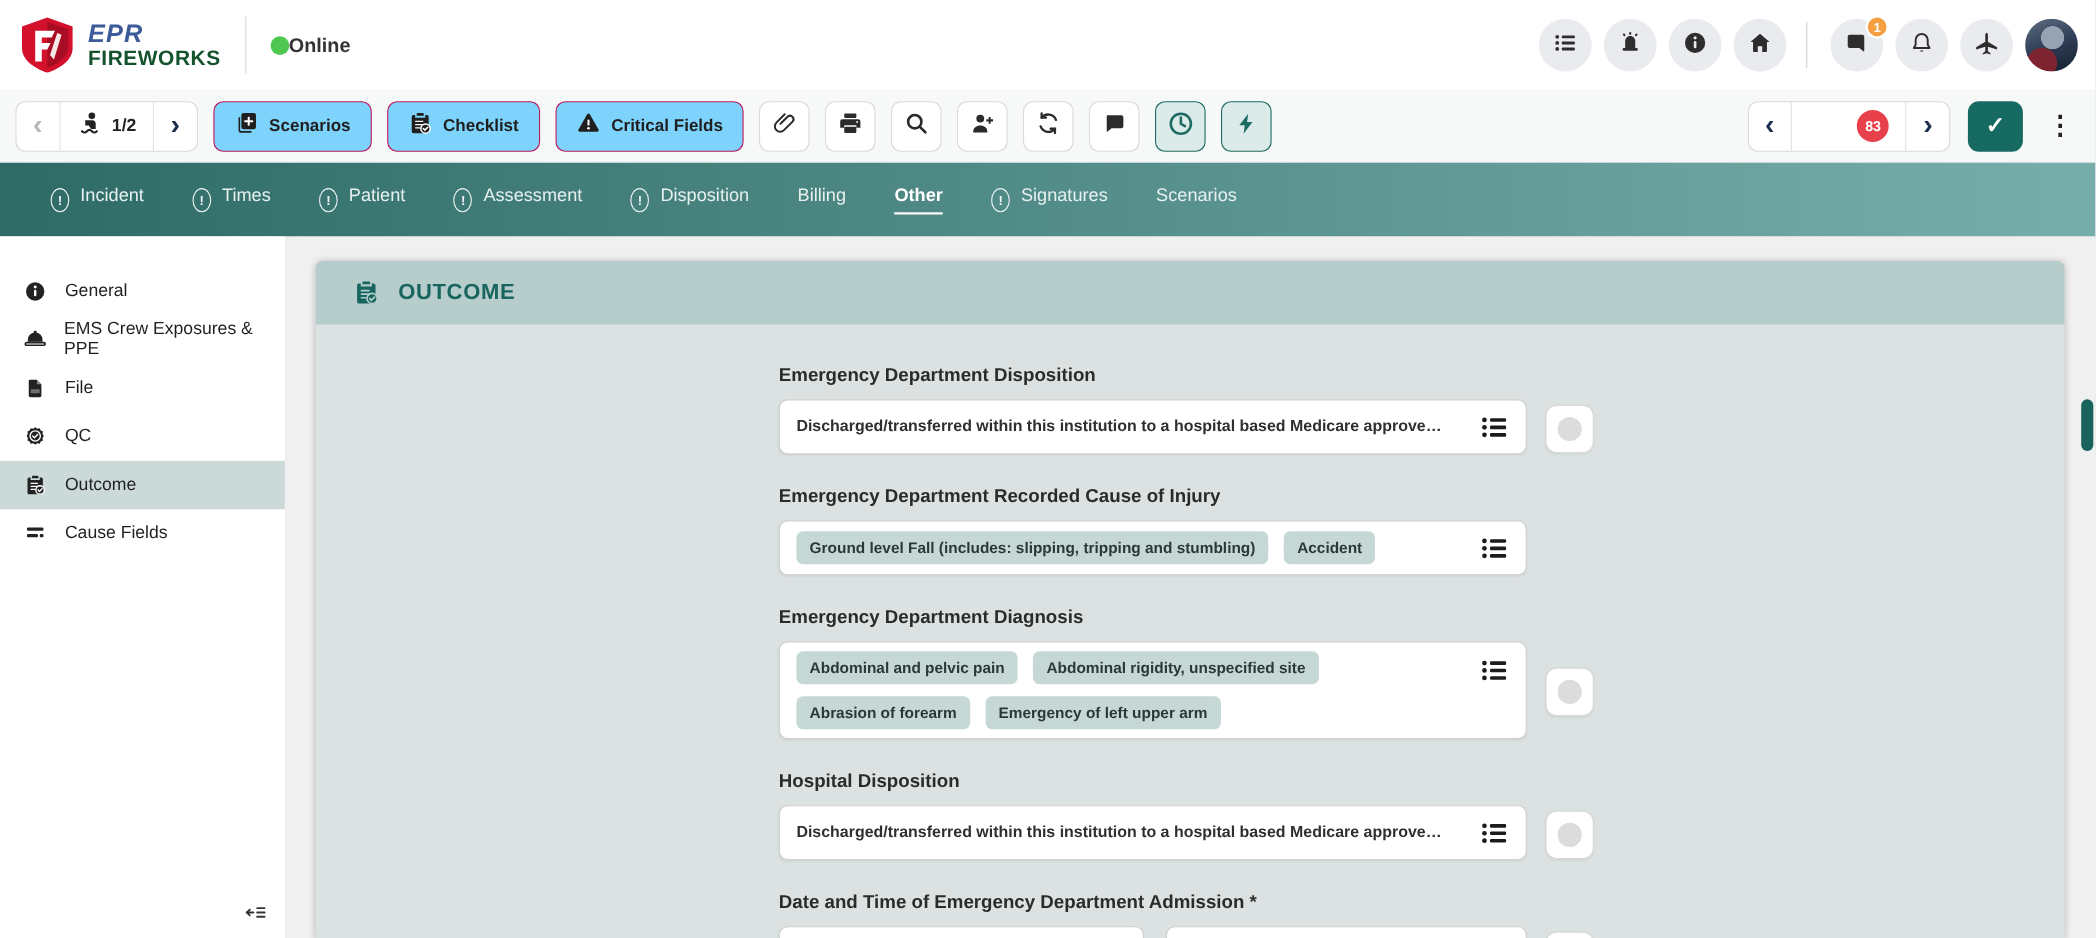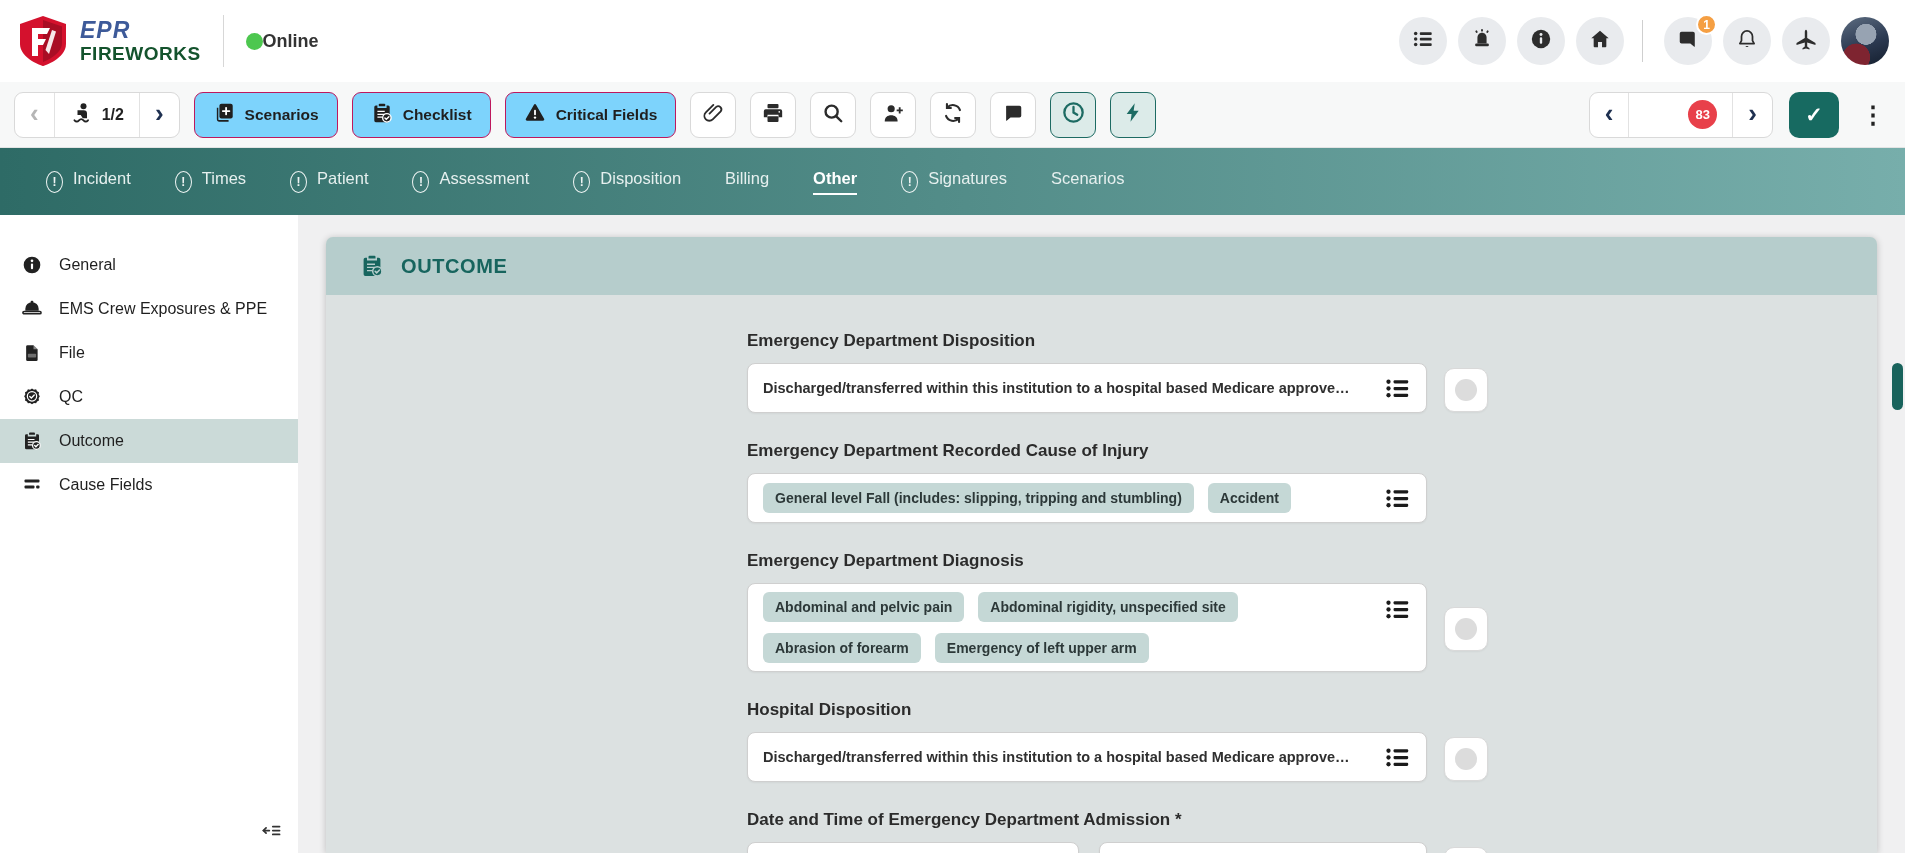--- a/index.html
+++ b/index.html
@@ -57,21 +57,21 @@
     background:linear-gradient(90deg,#2e6b66 0%, #77aeab 100%); }
   .tab { display:flex; align-items:center; gap:10px; color:#e6f0ef; font-size:16.5px; cursor:pointer; }
   .tab .tab-label { padding-bottom:5px; border-bottom:2px solid transparent; }
   .tab.active { color:#fff; font-weight:700; }
   .tab.active .tab-label { border-bottom-color:#fff; }
   .warn-oval { width:17px; height:22px; border:1.6px solid #eef4f3; border-radius:50%;
     display:flex; align-items:center; justify-content:center; font-size:12px; font-weight:700; color:#eef4f3; }
 
   
   .content { flex:1; display:flex; min-height:0; background:#f0f0f1; }
-  .sidebar { width:298px; background:#fff; padding-top:28px; position:relative; flex-shrink:0; }
+  .sidebar { width:259px; background:#fff; padding-top:28px; position:relative; flex-shrink:0; }
   .side-item { height:44px; display:flex; align-items:center; gap:16px; padding-left:21px;
     font-size:16px; color:#1f1f1f; cursor:pointer; }
   .side-item.active { background:#cbdad8; }
   .side-icon { width:22px; display:flex; justify-content:center; color:#222; }
   .collapse-btn { position:absolute; bottom:8px; right:16px; color:#333; cursor:pointer; }
   .gutter { width:28px; flex-shrink:0; }
 
   .main-wrap { flex:1; display:flex; min-width:0; }
   .main { flex:1; margin-top:22px; background:#dce1e1; border-radius:7px 7px 0 0;
     box-shadow:0 1px 7px rgba(0,0,0,.22); overflow:hidden; min-width:0; }
@@ -489,21 +489,21 @@
                   <span class="dot"></span>
                 </div>
             </div>
           </div>
 
           <div class="field">
             <div class="field-label">Emergency Department Recorded Cause of Injury</div>
             <div class="row">
               <div class="input">
                 <span class="chips">
-                  <span class="chip">General level Fall (includes: slipping, tripping and stumbling)</span>
+                  <span class="chip">Ground level Fall (includes: slipping, tripping and stumbling)</span>
                   <span class="chip">Accident</span>
                 </span>
                 <span class="list-icon">
                   <svg viewBox="0 0 24 24" width="27" height="27" fill="currentColor">
                       <circle cx="4" cy="6" r="1.9"></circle>
                       <circle cx="4" cy="12" r="1.9"></circle>
                       <circle cx="4" cy="18" r="1.9"></circle>
                       <rect x="8.5" y="4.6" width="13" height="2.9" rx="1"></rect>
                       <rect x="8.5" y="10.6" width="13" height="2.9" rx="1"></rect>
                       <rect x="8.5" y="16.6" width="13" height="2.9" rx="1"></rect>

